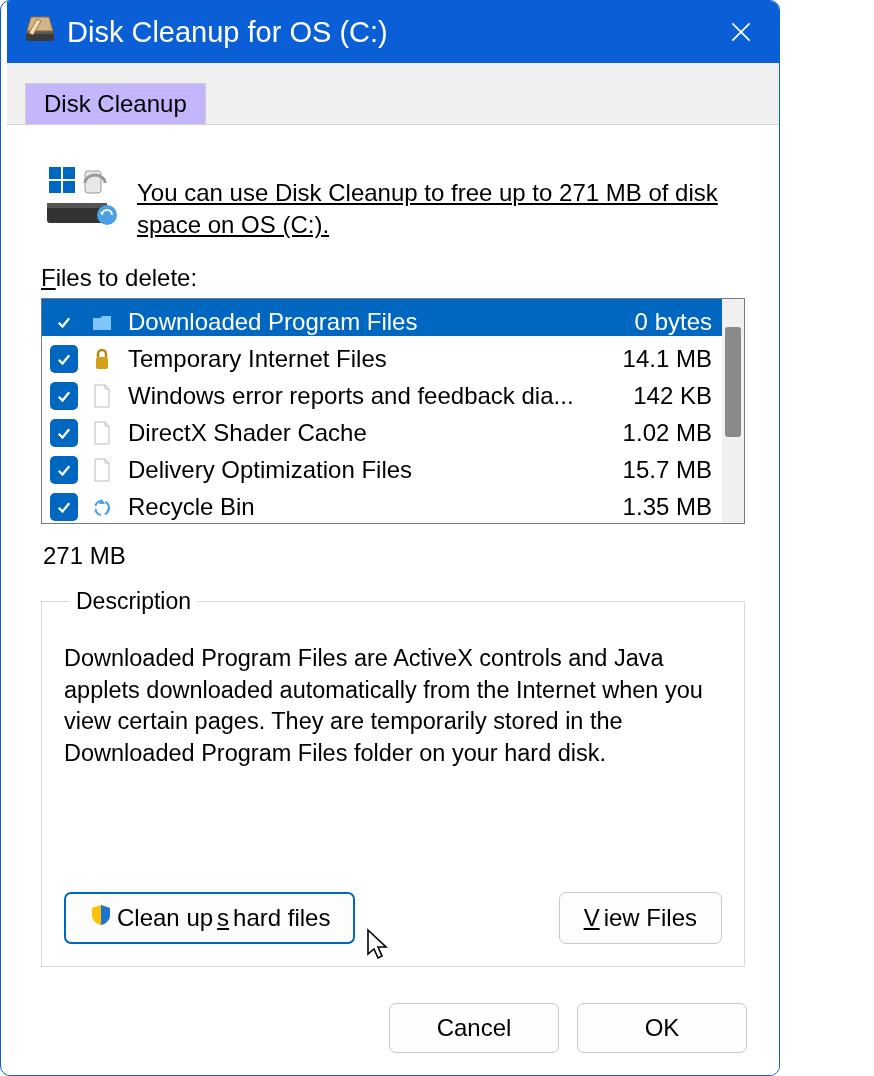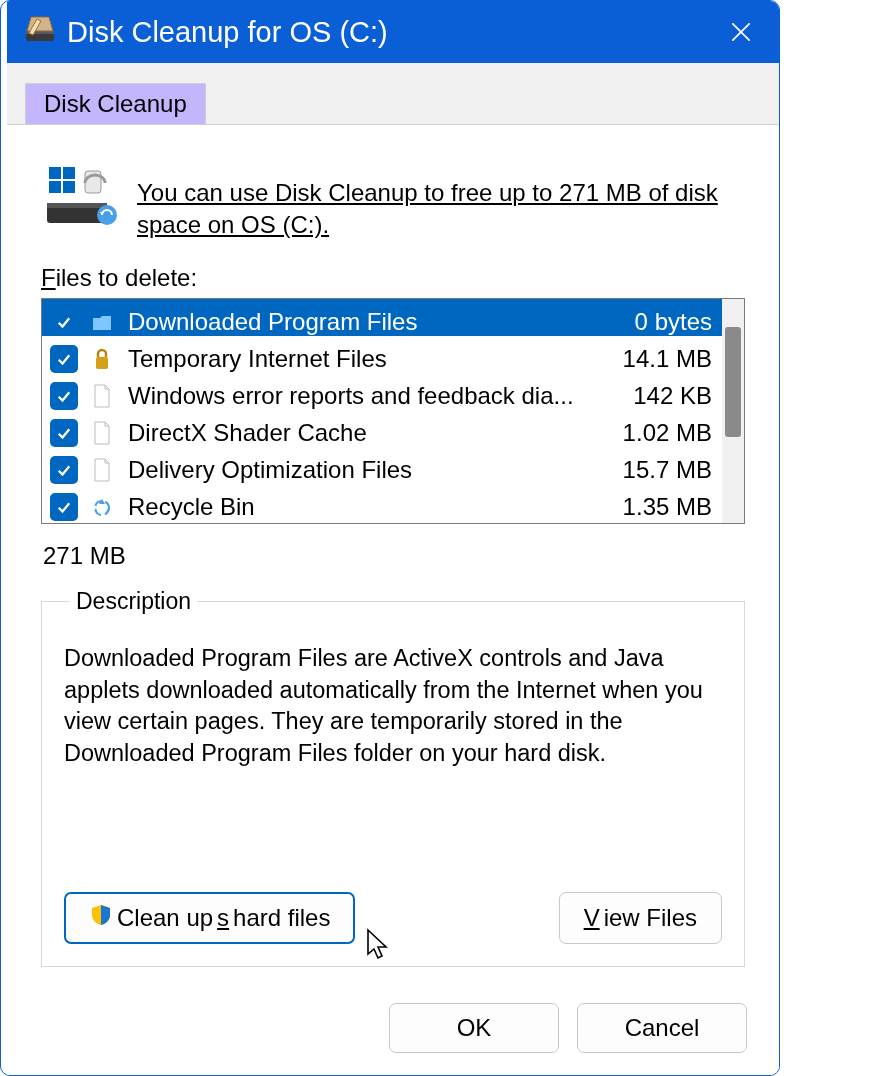--- a/index.html
+++ b/index.html
@@ -372,16 +372,16 @@
             <span>iew Files</span>
         </button>
         <svg class="cursor" width="30" height="36" viewBox="0 0 30 36" style="left:300px; top:36px;">
           <path d="M4 2 L4 26 L10 21 L14 30 L18 28 L14 19 L22 19 Z" fill="#fff" stroke="#000" stroke-width="1.6"></path>
         </svg>
       </div>
     </fieldset>
   </div>
 
   <div class="footer">
+    <button class="btn">Cancel</button>
     <button class="btn">OK</button>
-    <button class="btn">Cancel</button>
   </div>
 </div>
 
 </body></html>

